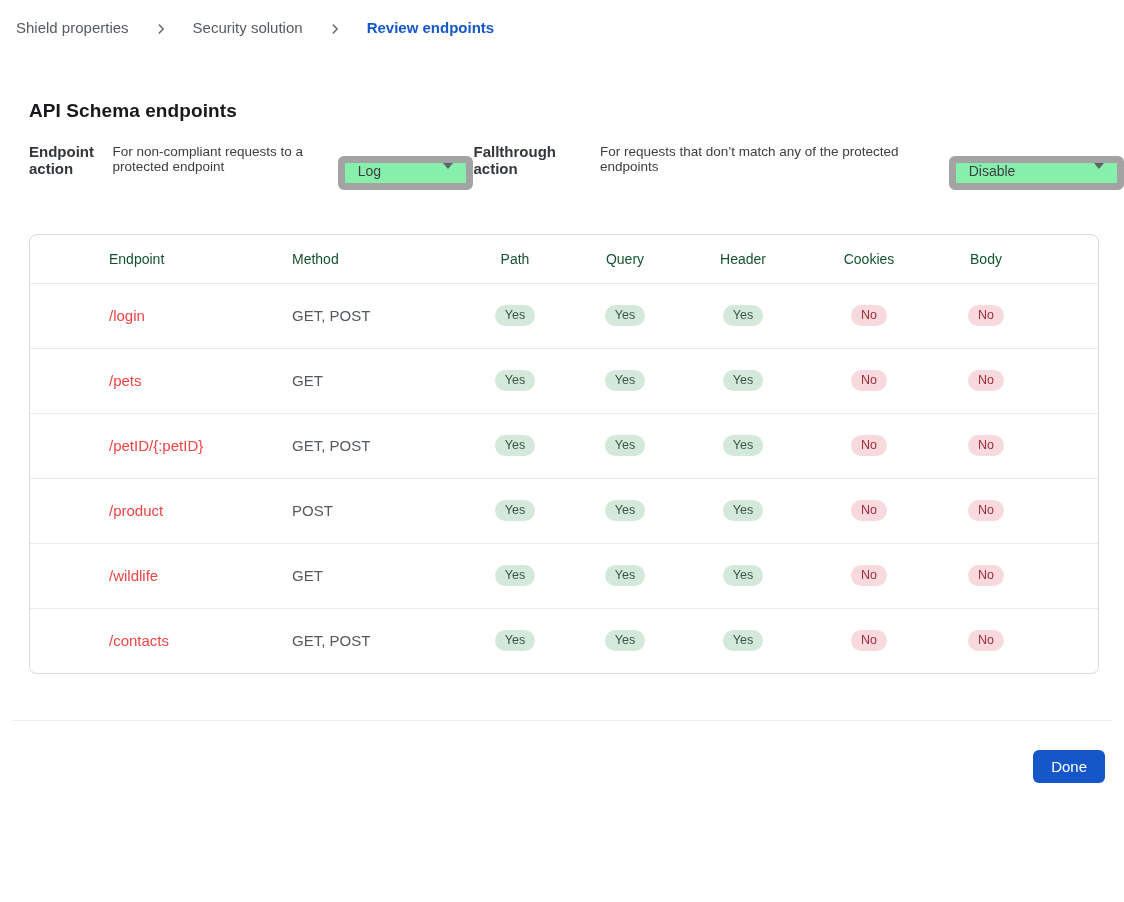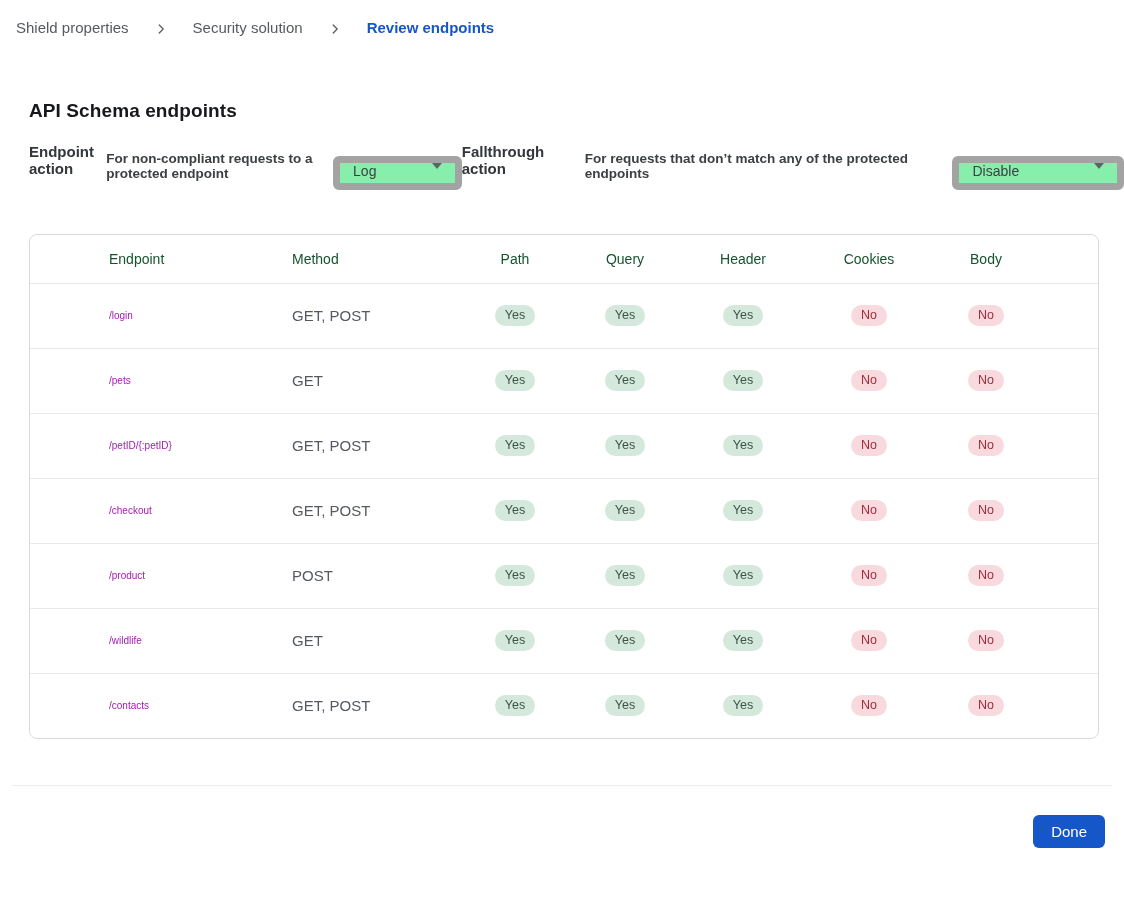--- a/index.html
+++ b/index.html
@@ -13,36 +13,36 @@
   .crumb-sep { flex: 0 0 auto; margin-top: 1px; }
 
   
   .page-title { margin: 64px 0 0 29px; font-size: 19px; font-weight: bold; color: #16181b; letter-spacing: 0.1px; }
 
   
   .actions-row { display: flex; margin: 21px 0 0 29px; }
   .action-col { display: flex; flex-direction: row; align-items: flex-start; }
   .action-col.first { width: 459px; }
   .action-title { font-size: 15px; font-weight: bold; color: #33373c; }
-  .action-desc { margin-top: 8px; font-size: 13.5px; color: #3c4043; font-weight: bold; }
+  .action-desc { margin-top: 1px; font-size: 13.5px; color: #3c4043; }
   .dropdown { margin-top: 13px; height: 34px; border: 7px solid #a3a3a3; border-radius: 6px; background: #86efac;
               display: flex; align-items: flex-start; justify-content: space-between; padding: 0 13px; font-size: 14px; color: #3c4043; cursor: pointer; }
   .dropdown.w-log { width: 170px; }
   .dropdown.w-disable { width: 180px; }
   .caret { width: 0; height: 0; border-left: 5px solid transparent; border-right: 5px solid transparent; border-top: 6px solid #5f6368; }
 
   
   .table-card { margin: 44px 25px 0 29px; border: 1px solid #d8dadd; border-radius: 8px; overflow: hidden; background: #fff; }
   table { width: 100%; border-collapse: collapse; table-layout: fixed; }
   thead th { height: 48px; font-size: 14px; font-weight: 500; color: #14532d; vertical-align: middle; }
   th.c-endpoint, td.c-endpoint { text-align: left; padding-left: 79px; }
   th.c-method, td.c-method { text-align: left; }
   th.c-center, td.c-center { text-align: center; }
   tbody td { height: 65px; border-top: 1px solid #e9eaec; vertical-align: middle; }
-  td.c-endpoint { font-size: 10px; color: #a21caf; }
+  td.c-endpoint { font-size: 15px; color: #ef4444; }
   td.c-method { font-size: 15px; color: #55595f; }
   .badge { display: inline-block; padding: 3px 10px 4px; border-radius: 999px; font-size: 12.5px; line-height: 14px; }
   .badge-yes { background: #d4e8dc; color: #3e5348; }
   .badge-no  { background: #f8d9dd; color: #9e2c3c; }
 
   
   .footer-divider { margin: 46px 12px 0 12px; border-top: 1px solid #ebeced; }
   .footer { display: flex; justify-content: flex-end; padding: 29px 19px 0 0; }
   .done-btn { background: #1556c9; color: #ffffff; border: none; border-radius: 6px; height: 33px; padding: 0 18px;
               font-family: "Liberation Sans", sans-serif; font-size: 15px; cursor: pointer; }
@@ -132,30 +132,20 @@
         <td class="c-endpoint">/petID/{:petID}</td>
         <td class="c-method">GET, POST</td>
         <td class="c-center"><span class="badge badge-yes">Yes</span></td>
         <td class="c-center"><span class="badge badge-yes">Yes</span></td>
         <td class="c-center"><span class="badge badge-yes">Yes</span></td>
         <td class="c-center"><span class="badge badge-no">No</span></td>
         <td class="c-center"><span class="badge badge-no">No</span></td>
         <td></td>
       </tr>
       <tr>
-        <td class="c-endpoint">/checkout</td>
-        <td class="c-method">GET, POST</td>
-        <td class="c-center"><span class="badge badge-yes">Yes</span></td>
-        <td class="c-center"><span class="badge badge-yes">Yes</span></td>
-        <td class="c-center"><span class="badge badge-yes">Yes</span></td>
-        <td class="c-center"><span class="badge badge-no">No</span></td>
-        <td class="c-center"><span class="badge badge-no">No</span></td>
-        <td></td>
-      </tr>
-      <tr>
         <td class="c-endpoint">/product</td>
         <td class="c-method">POST</td>
         <td class="c-center"><span class="badge badge-yes">Yes</span></td>
         <td class="c-center"><span class="badge badge-yes">Yes</span></td>
         <td class="c-center"><span class="badge badge-yes">Yes</span></td>
         <td class="c-center"><span class="badge badge-no">No</span></td>
         <td class="c-center"><span class="badge badge-no">No</span></td>
         <td></td>
       </tr>
       <tr>

